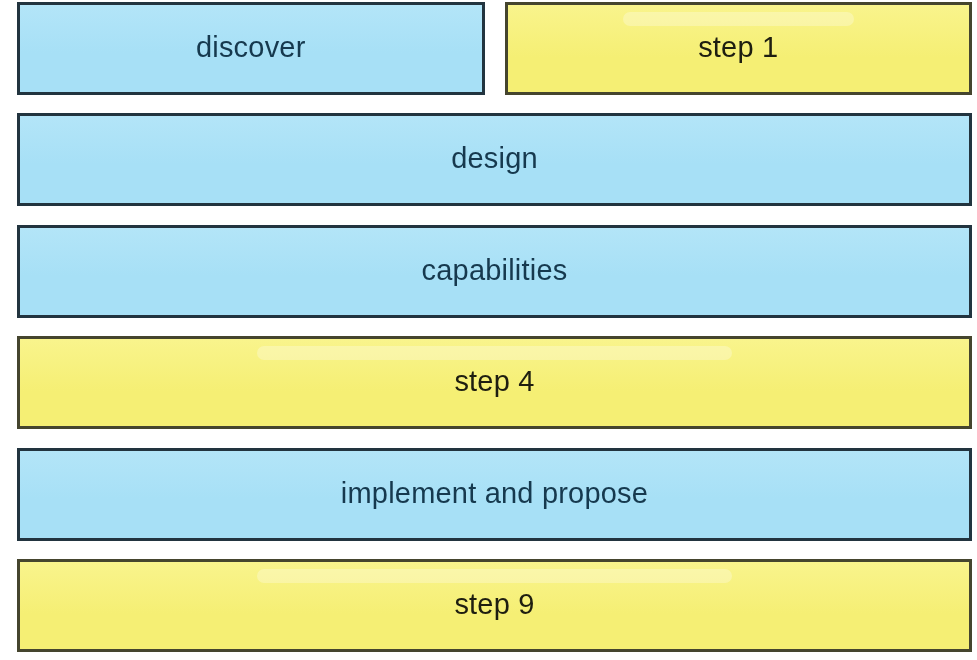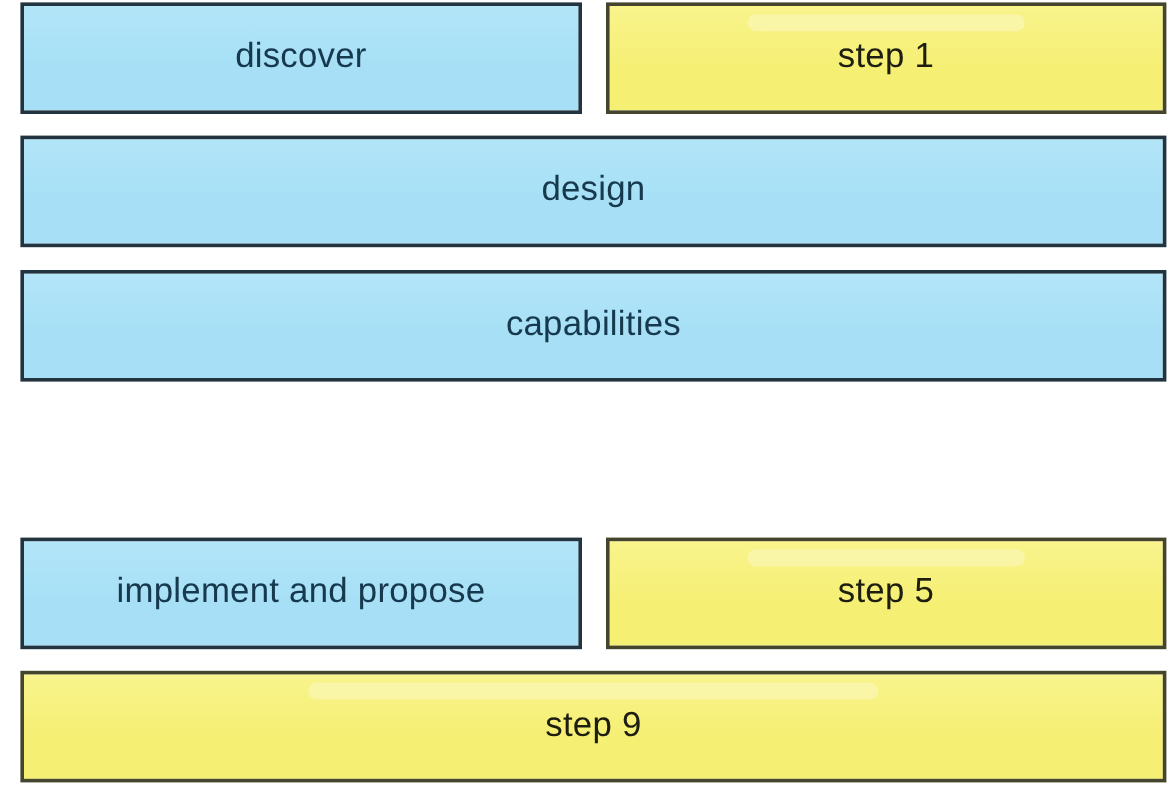--- a/index.html
+++ b/index.html
@@ -92,28 +92,28 @@
     </div>
   </div>
 
   <div class="row">
     <div class="box option">
       <span class="label">capabilities</span>
     </div>
   </div>
 
   <div class="row">
+    <div class="box step">
+      <span class="label">step 4</span>
+    </div>
   </div>
 
   <div class="row">
     <div class="box option">
       <span class="label">implement and propose</span>
-    </div>
-    <div class="box step">
-      <span class="label">step 5</span>
     </div>
   </div>
 
   <div class="row">
     <div class="box step">
       <span class="label">step 9</span>
     </div>
   </div>
 
 </div>

